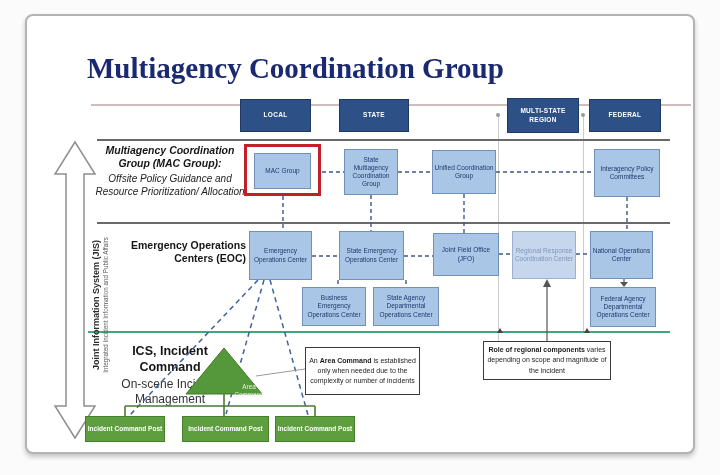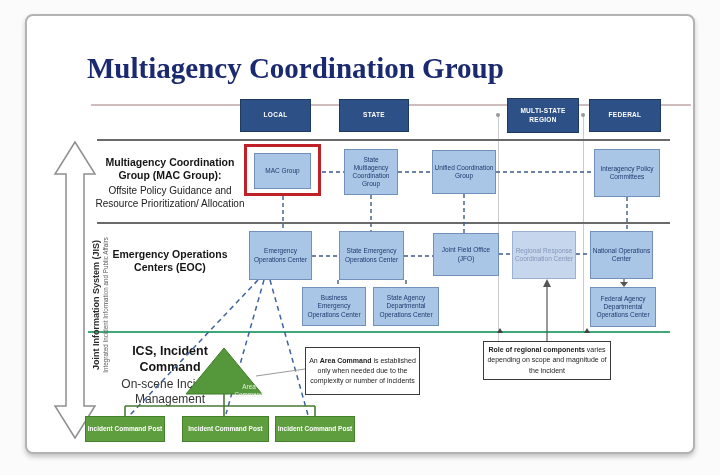--- a/index.html
+++ b/index.html
@@ -64,25 +64,25 @@
         <span>MULTI-STATE REGION</span>
       </div>
     <div class="abs hdr" style="left:562px;top:83px;width:70px;height:31px;">
         <span>FEDERAL</span>
       </div>
 
     <div class="abs sep" style="left:70px;top:123px;width:573px;"></div>
     <div class="abs sep" style="left:70px;top:206px;width:573px;"></div>
     <div class="abs greenline" style="left:61px;top:315px;width:582px;"></div>
 
-    <div class="abs rowlabel" style="left:67px;top:140px;width:152px;">
+    <div class="abs rowlabel" style="left:67px;top:128px;width:152px;font-style:italic;">
       <div class="h">Multiagency Coordination Group (MAC Group):</div>
       <div class="s">Offsite Policy Guidance and Resource Prioritization/ Allocation</div>
     </div>
-    <div class="abs rowlabel" style="left:67px;top:232px;width:152px;">
+    <div class="abs rowlabel" style="left:67px;top:223px;width:152px;text-align:right;">
       <div class="h">Emergency Operations Centers (EOC)</div>
     </div>
     <div class="abs rowlabel rowlabel3" style="left:63px;top:328px;width:160px;">
       <div class="h" style="width:110px;margin:0 auto;">ICS, Incident Command</div>
       <div class="s" style="width:124px;margin:2px auto 0;">On-scene Incident Management</div>
     </div>
 
     <svg width="70" height="320" style="left:24px;top:120px;">
       <polygon points="24,6 4,38 15,38 15,270 4,270 24,302 44,270 33,270 33,38 44,38" fill="#ffffff" stroke="#8f8f8f" stroke-width="1.5"></polygon>
     </svg>

